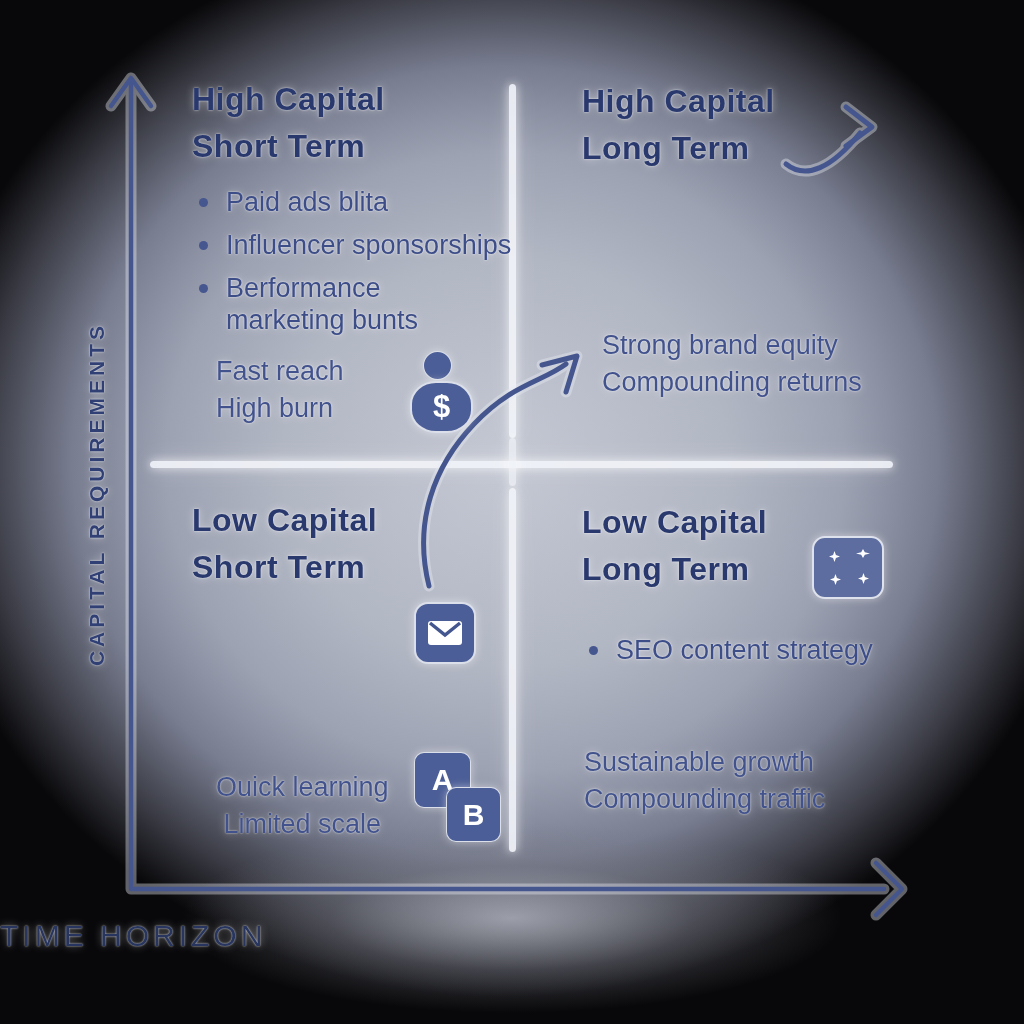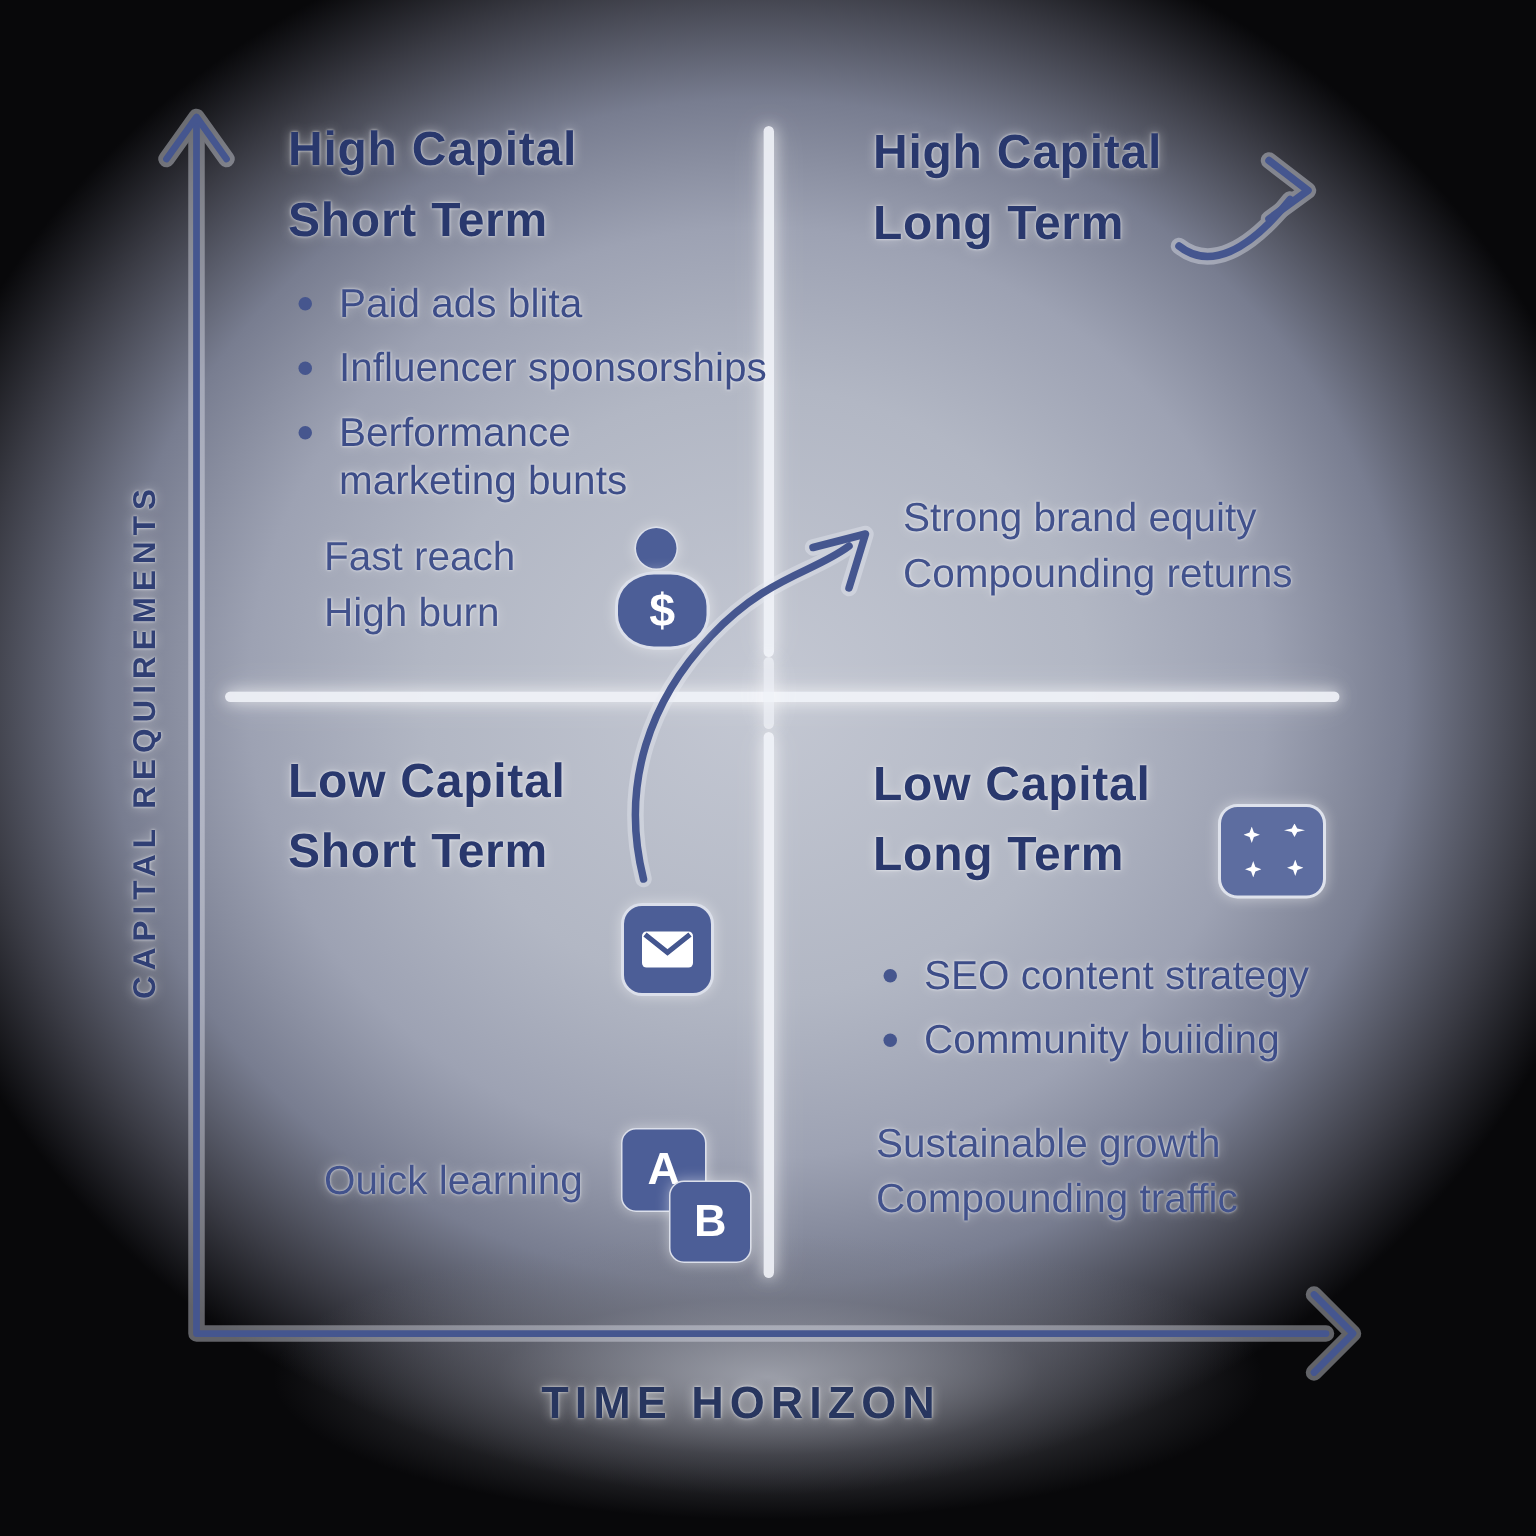--- a/index.html
+++ b/index.html
@@ -27,22 +27,22 @@
              box-shadow:0 0 10px rgba(255,255,255,0.75), 0 0 22px rgba(255,255,255,0.35); }
   .div-h { left:150px; top:461px; width:743px; height:7px; }
   .div-v-top { left:509px; top:84px; width:7px; height:354px; }
   .div-v-mid { left:509px; top:438px; width:7px; height:48px; opacity:.8; }
   .div-v-bot { left:509px; top:488px; width:7px; height:364px; }
 
   .axes-svg { position:absolute; left:0; top:0; }
 
   .y-label { position:absolute; left:-83px; top:482px; width:360px; text-align:center;
              transform:rotate(-90deg); font-size:21px; font-weight:bold; letter-spacing:4px; color:#303f74; }
-  .x-label { position:absolute; left:0; top:919px; width:988px; text-align:center;
-             font-size:30px; font-weight:bold; letter-spacing:4px; color:#28365f; }
+  .x-label { position:absolute; left:0; top:919px; width:988px; 
+             font-size:30px; font-weight:normal; letter-spacing:4px; color:#28365f; }
 
   .tile { position:absolute; background:#4c5e97; border:2px solid rgba(255,255,255,0.8);
           box-shadow:0 0 9px rgba(255,255,255,0.45); display:flex; align-items:center; justify-content:center; }
   .head { left:423px; top:351px; width:27px; height:27px; border-radius:50%; border-width:1.5px; }
   .body-blob { left:410px; top:381px; width:59px; height:48px; border-radius:26px/23px;
                color:#fff; font-size:31px; font-weight:bold; }
   .env-tile { left:414px; top:602px; width:58px; height:58px; border-radius:14px; }
   .ab-a { left:414px; top:752px; width:55px; height:54px; border-radius:10px;
           color:#fff; font-size:30px; font-weight:bold; border-width:1.5px; }
   .ab-b { left:446px; top:787px; width:53px; height:53px; border-radius:10px;
@@ -111,41 +111,41 @@
     <div>Strong brand equity</div>
     <div>Compounding returns</div>
   </div>
 
   <div class="q-title halo" style="left:192px; top:497px;">
     <span>Low Capital</span>
     <span>Short Term</span>
   </div>
   <div class="notes halo" style="left:216px; top:769px;text-align:center;">
     <div>Ouick learning</div>
+    <div>Limited scale</div>
   </div>
   <div class="tile env-tile">
     <svg width="36" height="26" viewBox="0 0 36 26">
       <rect x="1" y="1" width="34" height="24" rx="3" fill="#ffffff"></rect>
       <path d="M3,3 L18,15 L33,3" stroke="#44568f" stroke-width="3.5" fill="none"></path>
     </svg>
   </div>
   <div class="tile ab-a">
       <span>A</span>
     </div>
   <div class="tile ab-b">
       <span>B</span>
     </div>
 
   <div class="q-title halo" style="left:582px; top:499px;">
     <span>Low Capital</span>
     <span>Long Term</span>
   </div>
   <ul class="bullets halo" style="left:582px; top:606px;margin-top:28px;">
     <li><span class="dot"></span><span>SEO content strategy</span></li>
-    <li><span class="dot"></span><span>Community buiiding</span></li>
   </ul>
   <div class="notes halo" style="left:584px; top:744px;">
     <div>Sustainable growth</div>
     <div>Compounding traffic</div>
   </div>
   <div class="tile spark-tile">
     <span class="spark" style="left:15px; top:13px;"></span>
     <span class="spark" style="left:42px; top:11px; width:14px; height:9px;"></span>
     <span class="spark" style="left:16px; top:36px;"></span>
     <span class="spark" style="left:44px; top:35px;"></span>

